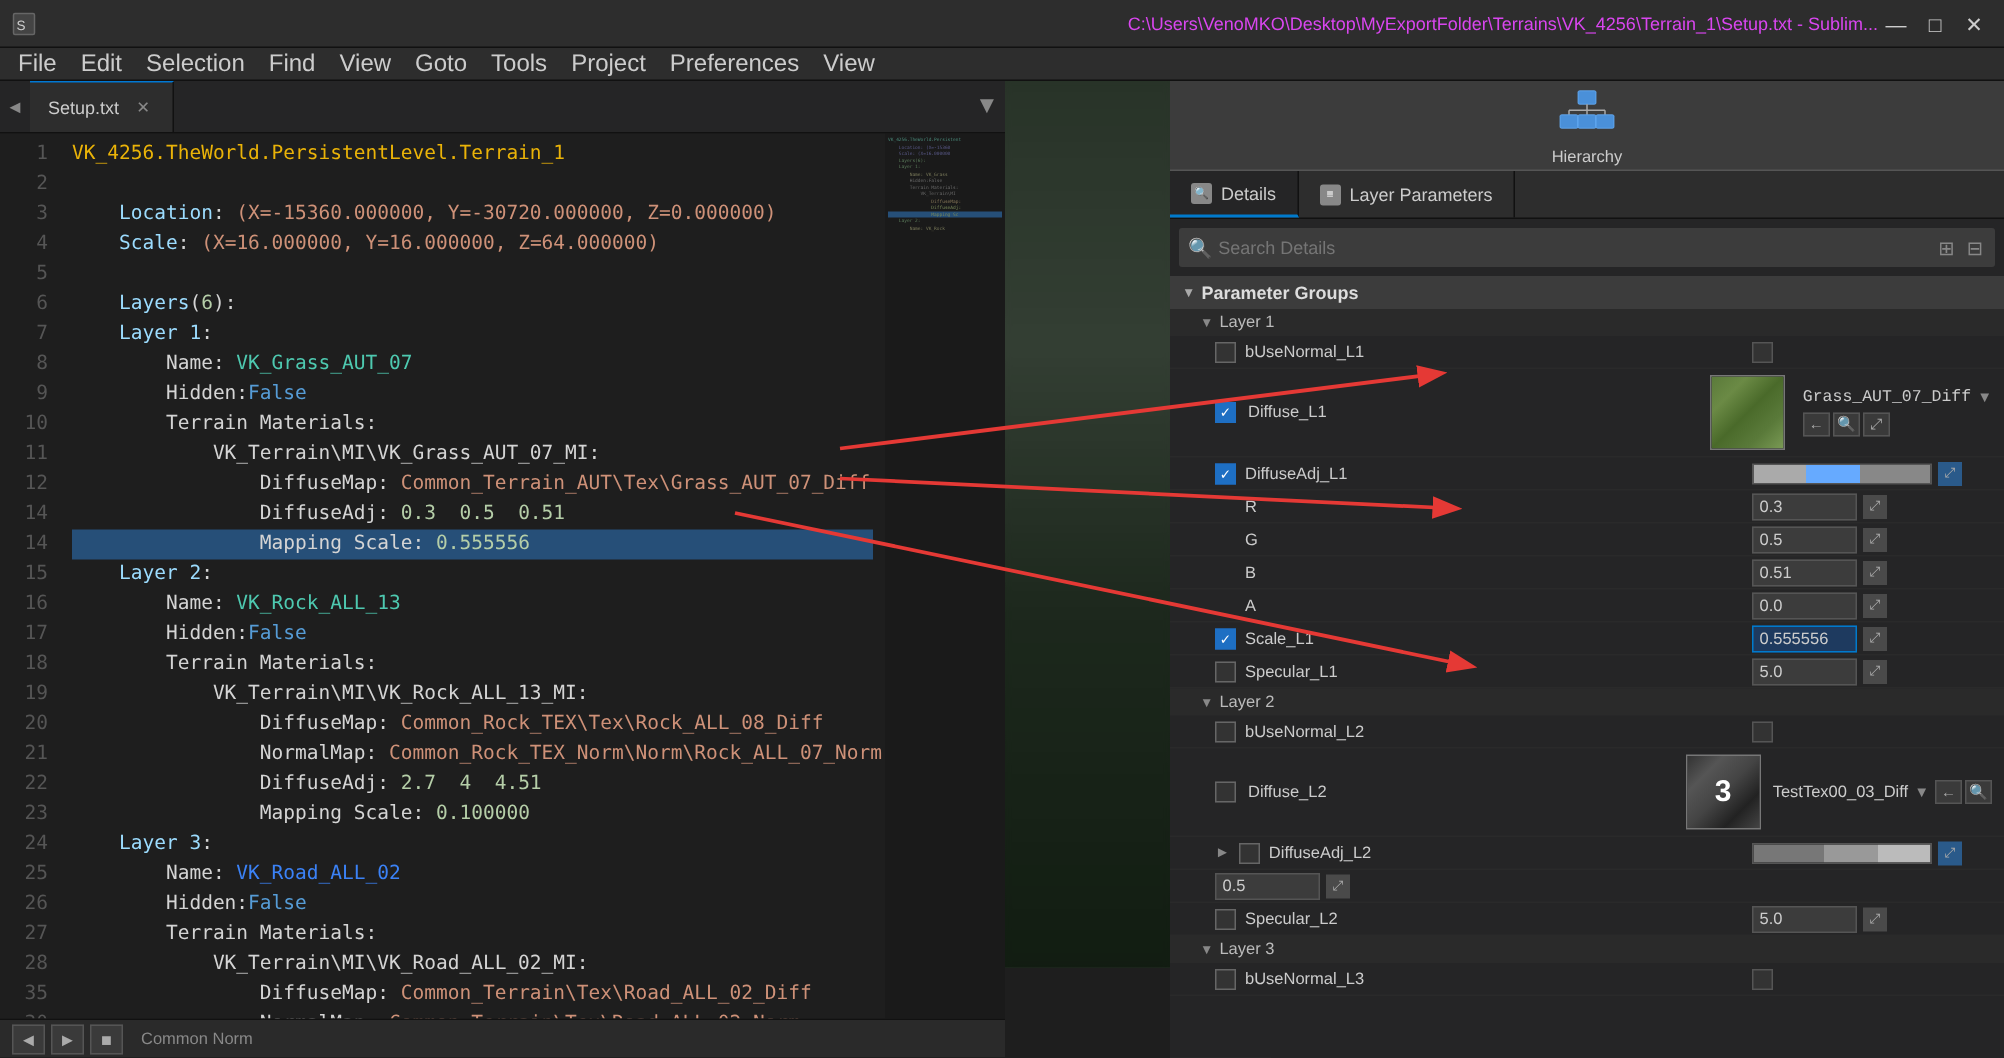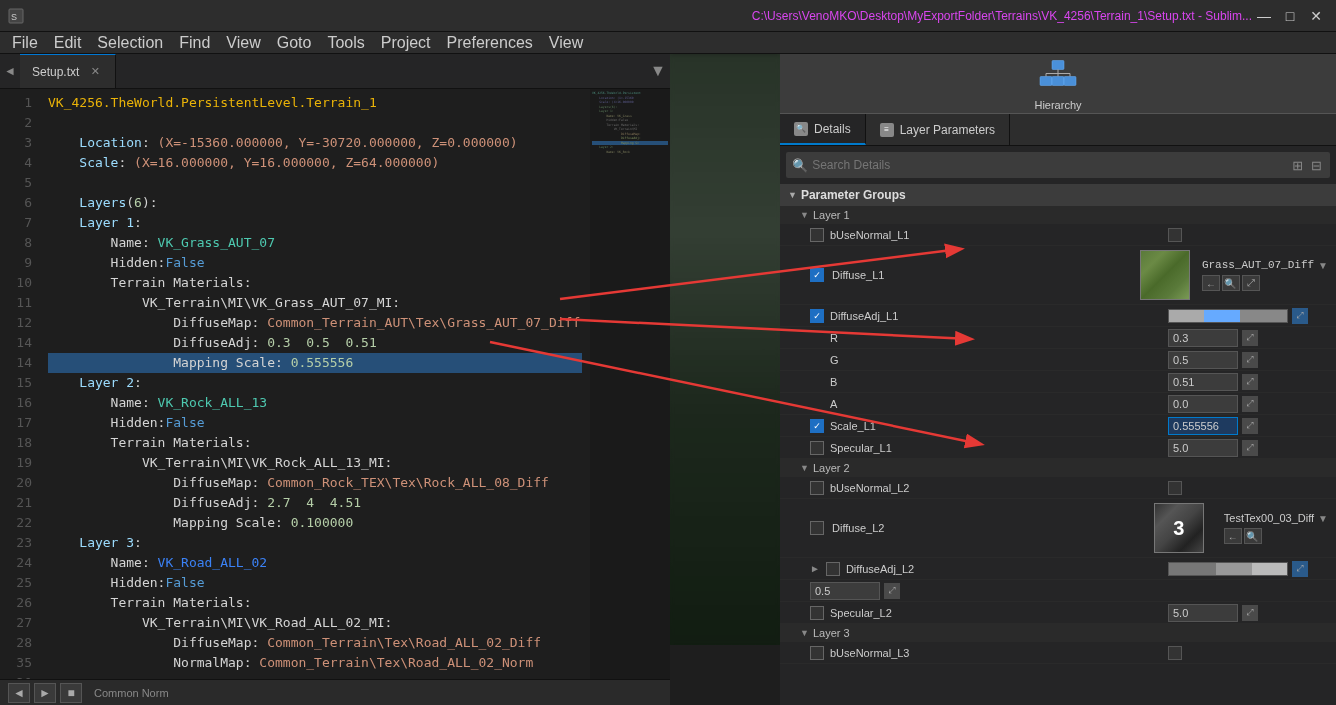--- a/index.html
+++ b/index.html
@@ -580,20 +580,21 @@
         <div class="code-line"><span style="color:#d4d4d4;">            VK_Terrain\MI\VK_Grass_AUT_07_MI:</span></div>
         <div class="code-line"><span style="color:#d4d4d4;">                DiffuseMap: </span><span style="color:#ce9178;">Common_Terrain_AUT\Tex\Grass_AUT_07_Diff</span></div>
         <div class="code-line"><span style="color:#d4d4d4;">                DiffuseAdj: </span><span style="color:#b5cea8;">0.3  0.5  0.51</span></div>
         <div class="code-line code-highlight"><span style="color:#d4d4d4;">                Mapping Scale: </span><span style="color:#b5cea8;">0.555556</span></div>
         <div class="code-line"><span style="color:#9cdcfe;">    Layer 2</span>:</div>
         <div class="code-line"><span style="color:#d4d4d4;">        Name: </span><span style="color:#4ec9b0;">VK_Rock_ALL_13</span></div>
         <div class="code-line"><span style="color:#d4d4d4;">        Hidden:</span><span style="color:#569cd6;">False</span></div>
         <div class="code-line"><span style="color:#d4d4d4;">        Terrain Materials:</span></div>
         <div class="code-line"><span style="color:#d4d4d4;">            VK_Terrain\MI\VK_Rock_ALL_13_MI:</span></div>
         <div class="code-line"><span style="color:#d4d4d4;">                DiffuseMap: </span><span style="color:#ce9178;">Common_Rock_TEX\Tex\Rock_ALL_08_Diff</span></div>
+        <div class="code-line"><span style="color:#d4d4d4;">                NormalMap: </span><span style="color:#ce9178;">Common_Rock_TEX_Norm\Norm\Rock_ALL_07_Norm</span></div>
         <div class="code-line"><span style="color:#d4d4d4;">                DiffuseAdj: </span><span style="color:#b5cea8;">2.7  4  4.51</span></div>
         <div class="code-line"><span style="color:#d4d4d4;">                Mapping Scale: </span><span style="color:#b5cea8;">0.100000</span></div>
         <div class="code-line"><span style="color:#9cdcfe;">    Layer 3</span>:</div>
         <div class="code-line"><span style="color:#d4d4d4;">        Name: </span><span style="color:#3b82f6;">VK_Road_ALL_02</span></div>
         <div class="code-line"><span style="color:#d4d4d4;">        Hidden:</span><span style="color:#569cd6;">False</span></div>
         <div class="code-line"><span style="color:#d4d4d4;">        Terrain Materials:</span></div>
         <div class="code-line"><span style="color:#d4d4d4;">            VK_Terrain\MI\VK_Road_ALL_02_MI:</span></div>
         <div class="code-line"><span style="color:#d4d4d4;">                DiffuseMap: </span><span style="color:#ce9178;">Common_Terrain\Tex\Road_ALL_02_Diff</span></div>
         <div class="code-line"><span style="color:#d4d4d4;">                NormalMap: </span><span style="color:#ce9178;">Common_Terrain\Tex\Road_ALL_02_Norm</span></div>
 
@@ -795,21 +796,21 @@
             <div style="width:14px;height:14px;background:#333;border:1px solid #555;"></div>
           </div>
         </div>
 
         <div class="diffuse-row">
           <div class="param-checkbox"></div>
           <span style="font-size:11px;color:#ccc;flex:1;">Diffuse_L2</span>
           <div class="param-texture-box">
             <div class="param-texture-rock">3</div>
           </div>
-          <div style="display:flex;flex-direction:column;gap:4px;margin-left:12px;">
+          <div style="display:flex;flex-direction:row;gap:4px;margin-left:0;">
             <div class="texture-name-row">
               <span style="font-size:11px;color:#ccc;">TestTex00_03_Diff</span>
               <span class="dropdown-arrow">▼</span>
             </div>
             <div class="texture-action-row">
               <div class="tex-btn">←</div>
               <div class="tex-btn">🔍</div>
             </div>
           </div>
         </div>

